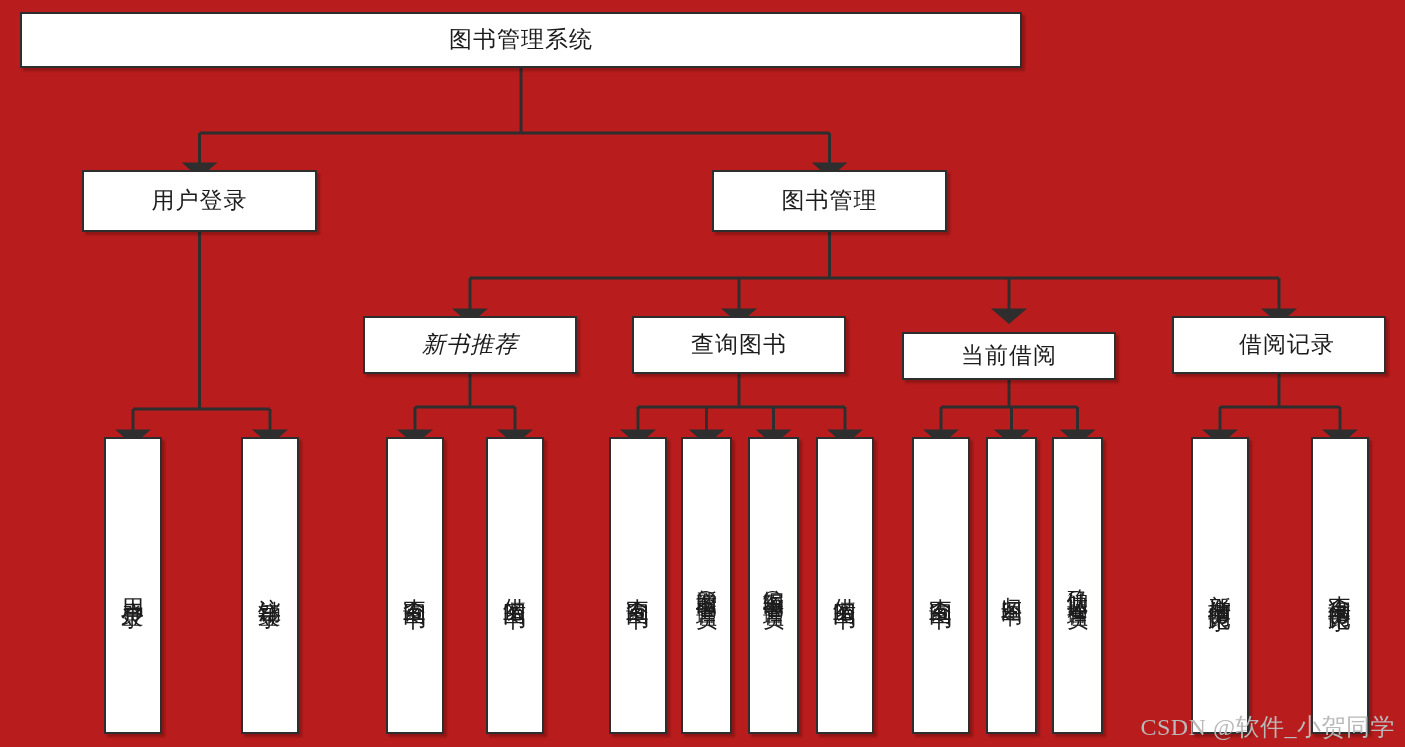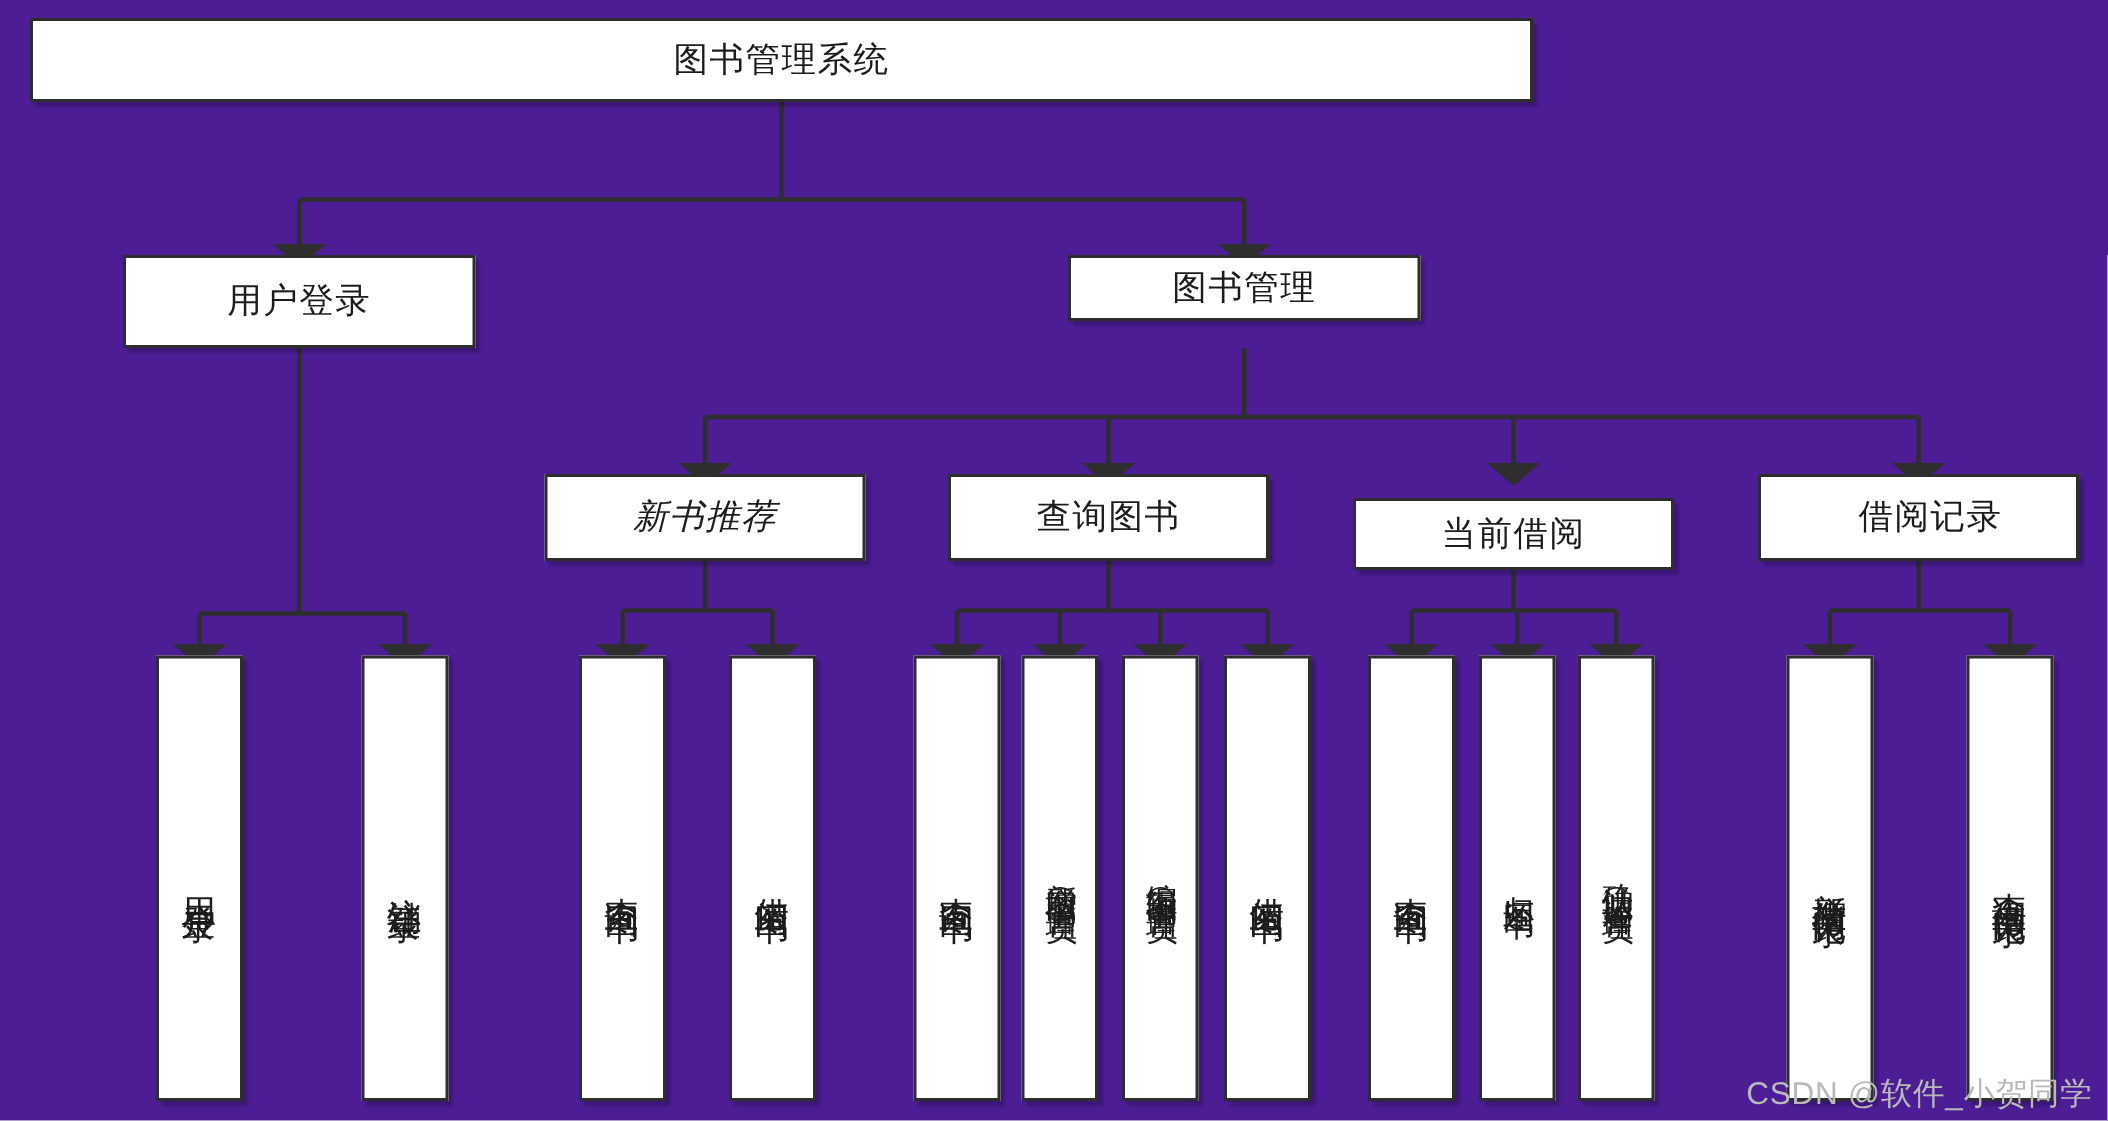--- a/index.html
+++ b/index.html
@@ -7,21 +7,21 @@
     padding: 0;
     background: #ffffff;
   }
   body {
     font-family: "Liberation Sans", "DejaVu Sans", sans-serif;
   }
   #stage {
     position: relative;
     width: 1405px;
     height: 747px;
-    background: #4c1d95;
+    background: #b91c1c;
     overflow: hidden;
   }
   #diagram-svg {
     position: absolute;
     left: 0;
     top: 0;
     width: 1405px;
     height: 747px;
   }
   .node-box {
@@ -46,25 +46,26 @@
   .node-vertical .node-label {
     writing-mode: vertical-rl;
     text-orientation: upright;
     letter-spacing: 3px;
     line-height: 1.05;
   }
   .watermark {
     position: absolute;
     right: 10px;
     bottom: 4px;
-    font-size: 21px;
+    font-size: 24px;
     color: #b9b9b9;
     letter-spacing: 0.5px;
     white-space: nowrap;
     pointer-events: none;
+    font-family: Liberation Serif, serif;
   }
 </style>
 </head>
 <body>
 
 <div id="stage">
 
   <svg id="diagram-svg" viewBox="0 0 1405 747" xmlns="http://www.w3.org/2000/svg">
     <defs>
       <marker id="arrowhead" markerWidth="10" markerHeight="12" refX="2.2" refY="6" orient="auto" markerUnits="strokeWidth">
@@ -108,21 +109,21 @@
       </g>
   </svg>
 
   <div id="node-layer">
       <div class="node-box" style="left: 20px; top: 12px; width: 1002px; height: 56px;">
         <span class="node-label">图书管理系统</span>
       </div>
       <div class="node-box" style="left: 82px; top: 170px; width: 235px; height: 62px;">
         <span class="node-label">用户登录</span>
       </div>
-      <div class="node-box" style="left: 712px; top: 170px; width: 235px; height: 44px;">
+      <div class="node-box" style="left: 712px; top: 170px; width: 235px; height: 62px;">
         <span class="node-label">图书管理</span>
       </div>
       <div class="node-box" style="left: 363px; top: 316px; width: 214px; height: 58px; font-style: italic;">
         <span class="node-label">新书推荐</span>
       </div>
       <div class="node-box" style="left: 632px; top: 316px; width: 214px; height: 58px;">
         <span class="node-label">查询图书</span>
       </div>
       <div class="node-box" style="left: 902px; top: 316px; width: 214px; height: 48px; margin-top: 16px;">
         <span class="node-label">当前借阅</span>

